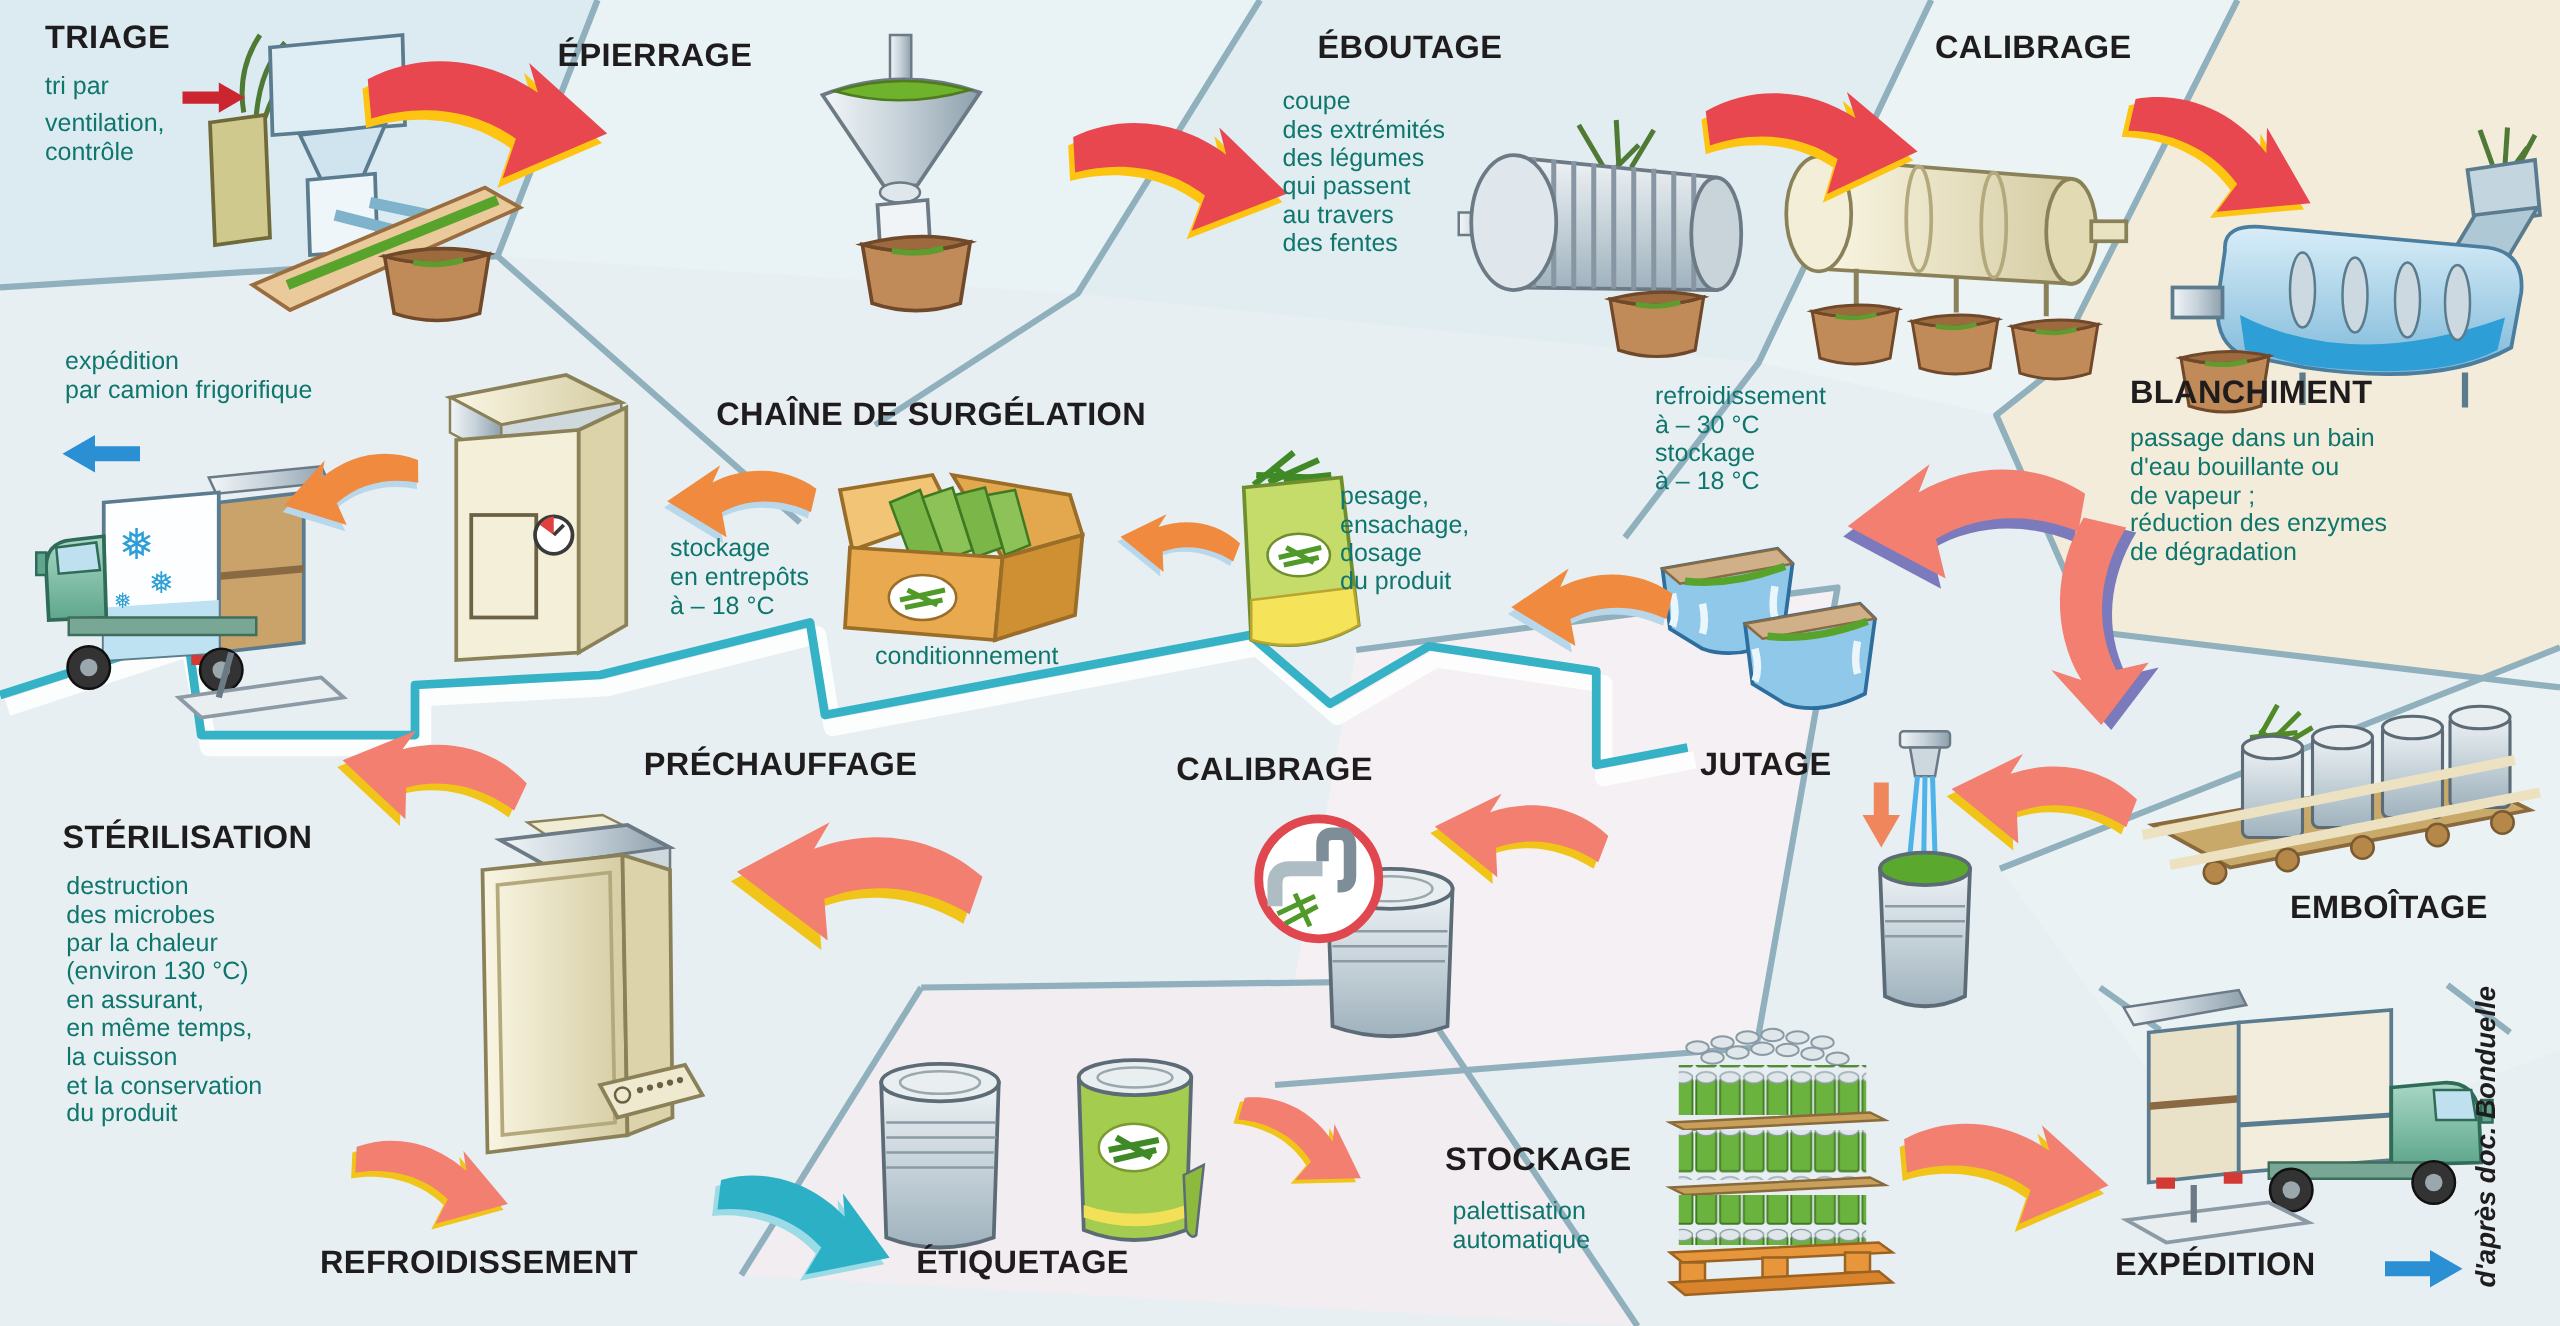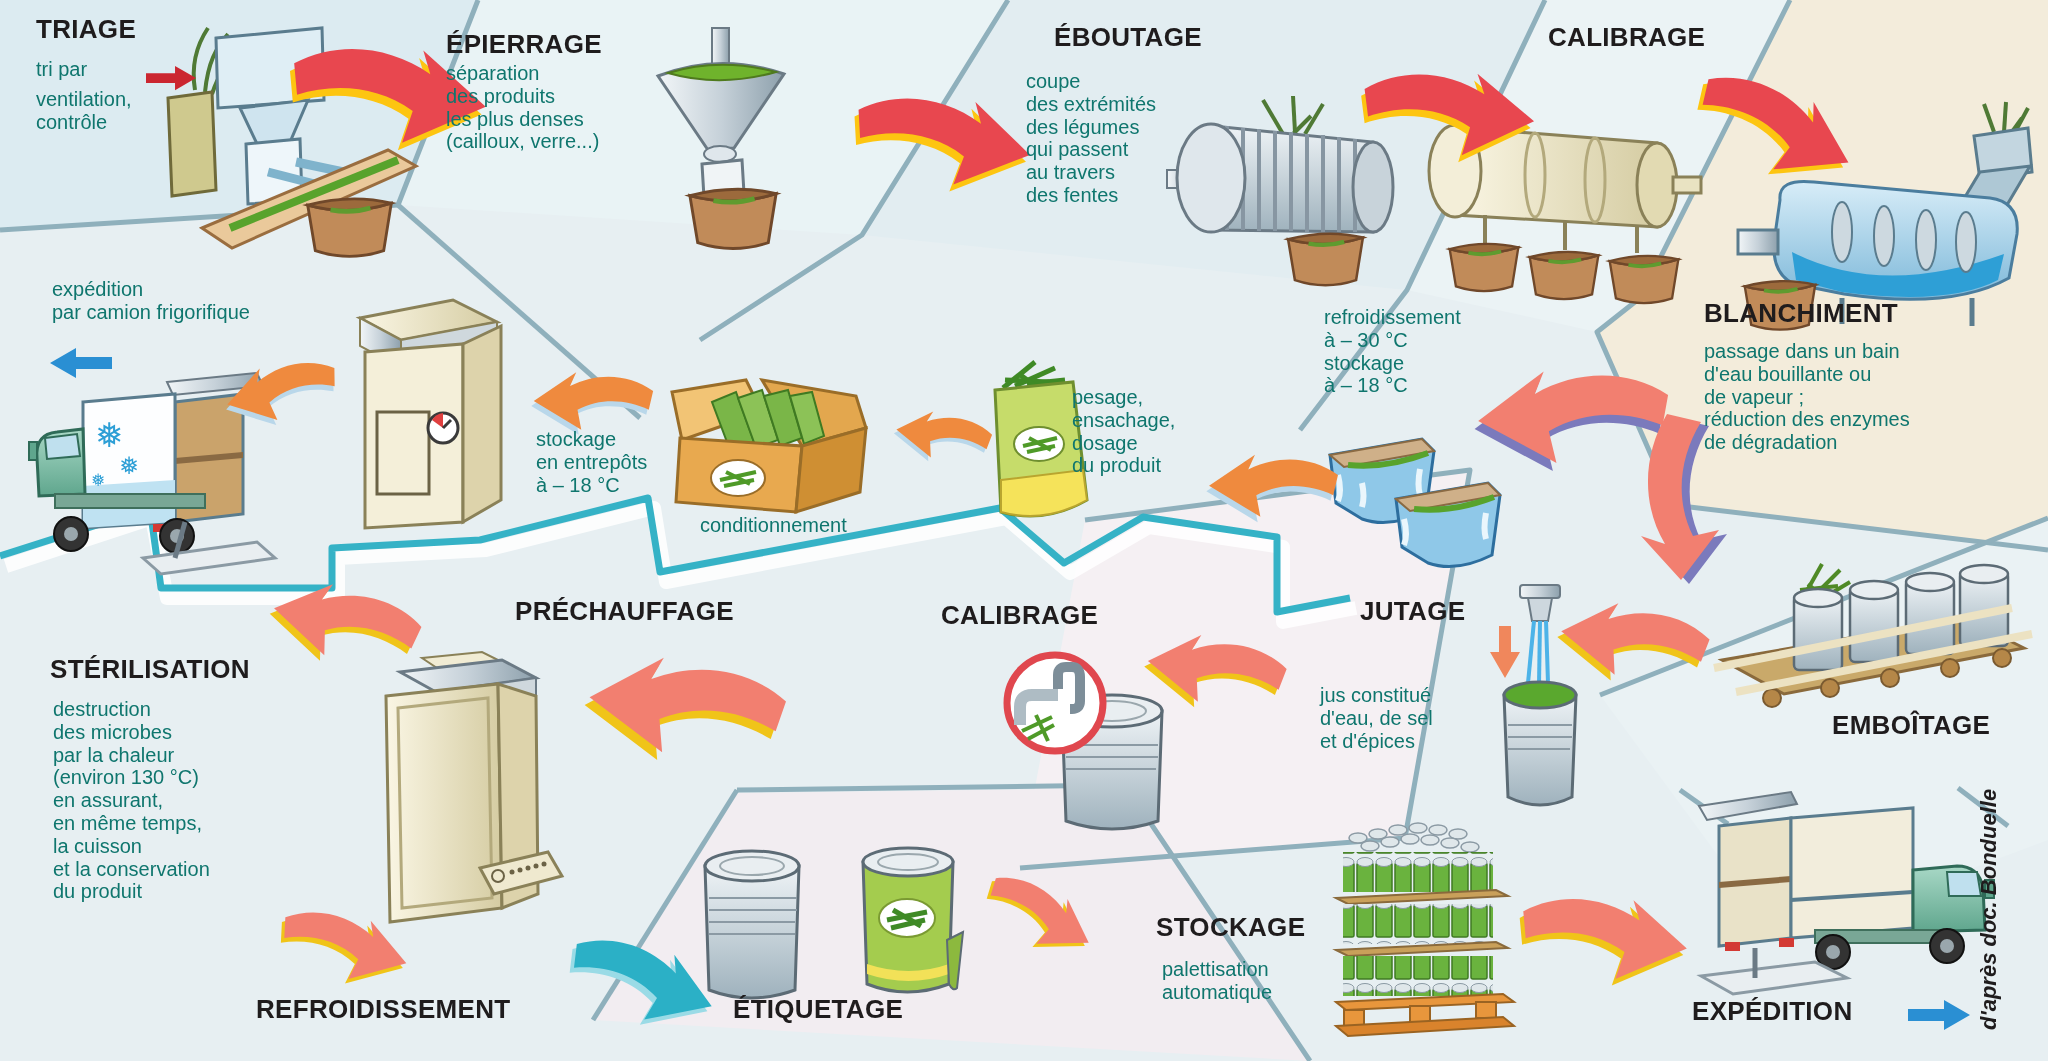--- a/index.html
+++ b/index.html
@@ -495,24 +495,20 @@
 <svg class="lay" style="left:1490px;top:626px;width:30px" viewBox="0 0 30 52">
   <use href="#baD" fill="#f0875c"></use>
 </svg>
 
 <div class="h1" style="left:36px;top:16px">TRIAGE</div>
 <div class="bd" style="left:36px;top:58px">tri par</div>
 <div class="bd" style="left:36px;top:88px">ventilation,
 contrôle</div>
 
 <div class="h1" style="left:446px;top:31px">ÉPIERRAGE</div>
-<div class="bd" style="left:446px;top:62px">séparation
-des produits
-les plus denses
-(cailloux, verre...)</div>
 
 <div class="h1" style="left:1054px;top:24px">ÉBOUTAGE</div>
 <div class="bd" style="left:1026px;top:70px">coupe
 des extrémités
 des légumes
 qui passent
 au travers
 des fentes</div>
 
 <div class="h1" style="left:1548px;top:24px">CALIBRAGE</div>
@@ -525,35 +521,33 @@
 de dégradation</div>
 
 <div class="bd" style="left:1324px;top:306px">refroidissement
 à – 30 °C
 stockage
 à – 18 °C</div>
 <div class="bd" style="left:1072px;top:386px">pesage,
 ensachage,
 dosage
 du produit</div>
+<div class="h1" style="left:573px;top:318px">CHAÎNE DE SURGÉLATION</div>
 <div class="bd" style="left:536px;top:428px">stockage
 en entrepôts
 à – 18 °C</div>
 <div class="bd" style="left:700px;top:514px">conditionnement</div>
 <div class="bd" style="left:52px;top:278px">expédition
 par camion frigorifique</div>
 
 <div class="h1" style="left:515px;top:598px">PRÉCHAUFFAGE</div>
 
 <div class="h1" style="left:941px;top:602px">CALIBRAGE</div>
 
 <div class="h1" style="left:1360px;top:598px">JUTAGE</div>
-<div class="bd" style="left:1320px;top:684px">jus constitué
-d'eau, de sel
-et d'épices</div>
 
 <div class="h1" style="left:1832px;top:712px">EMBOÎTAGE</div>
 
 <div class="h1" style="left:50px;top:656px">STÉRILISATION</div>
 <div class="bd" style="left:53px;top:698px">destruction
 des microbes
 par la chaleur
 (environ 130 °C)
 en assurant,
 en même temps,

